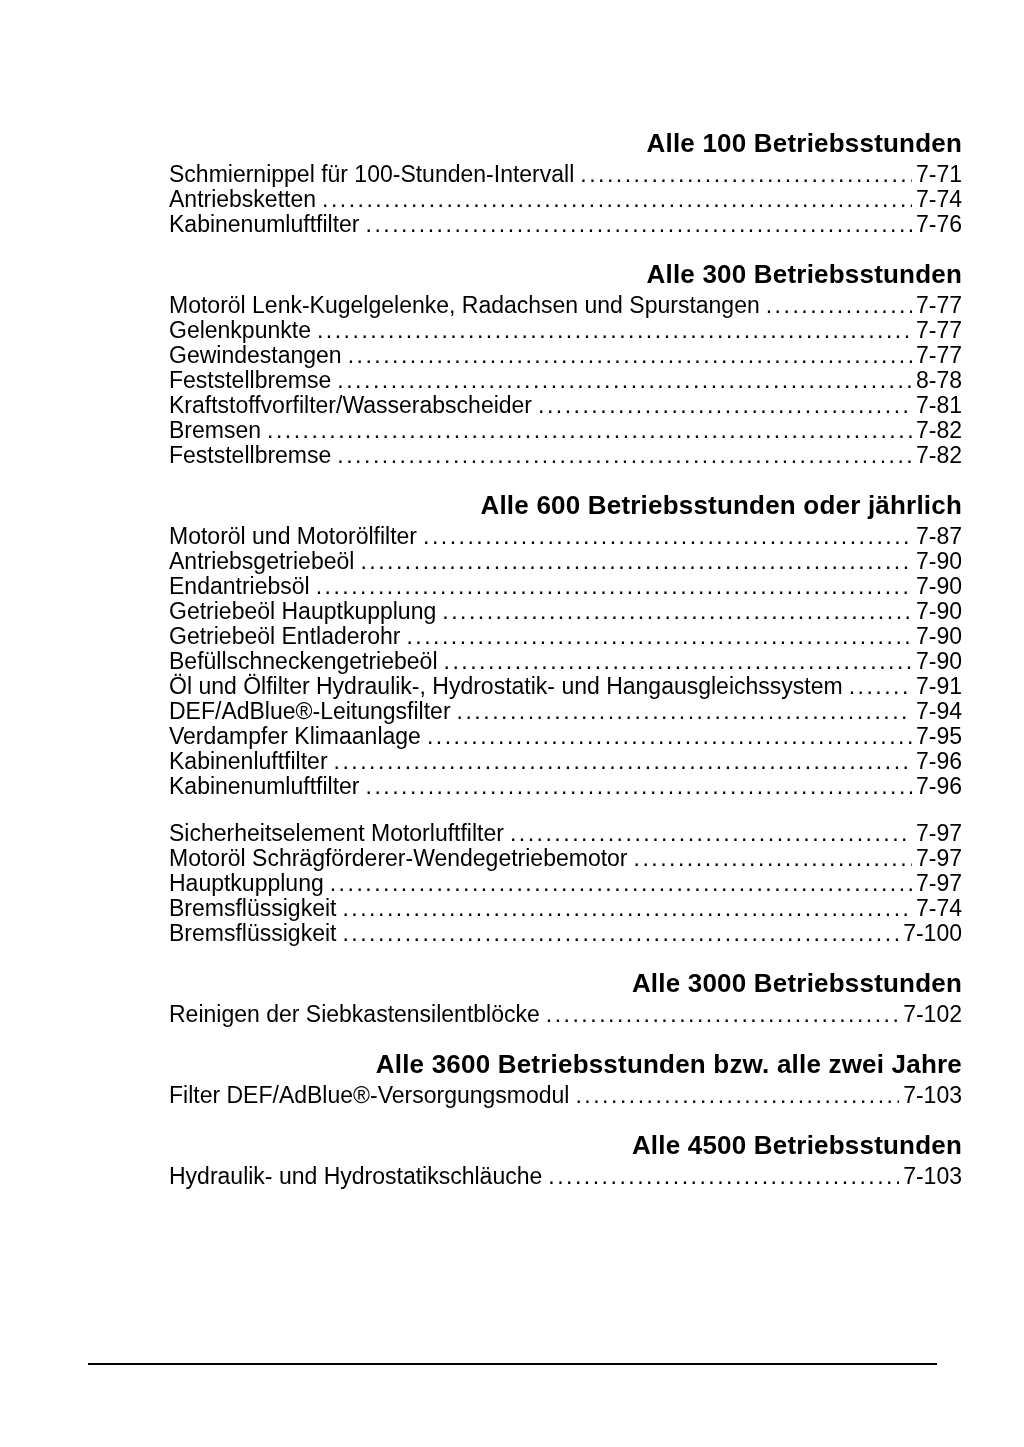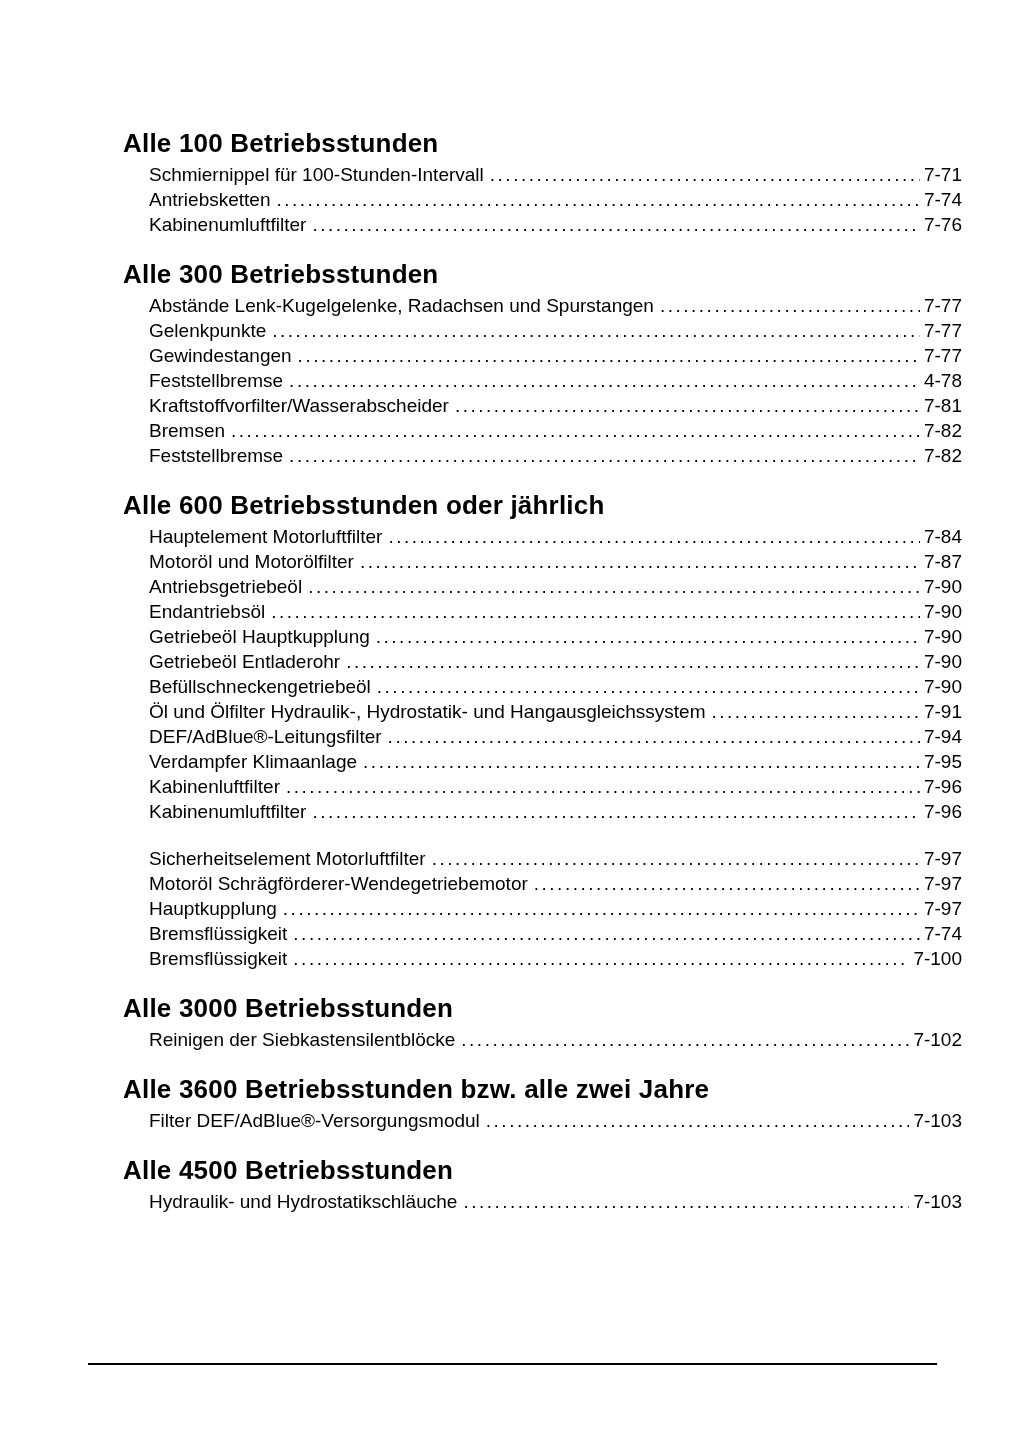--- a/index.html
+++ b/index.html
@@ -17,26 +17,27 @@
     padding: 128px 62px 0 123px;
   }
   .toc-section { margin-top: 22px; }
   .toc-section:first-child { margin-top: 0; }
   .heading {
     font-size: 26px;
     line-height: 30px;
     font-weight: 700;
     letter-spacing: 0.2px;
     margin-bottom: 4px;
+    text-align: right;
   }
   .entry {
     display: flex;
     align-items: baseline;
-    margin-left: 26px;
-    font-size: 19px;
+    margin-left: 46px;
+    font-size: 23px;
     line-height: 25px;
   }
   .label { white-space: nowrap; flex: 0 0 auto; }
   .dots {
     flex: 1 1 auto;
     overflow: hidden;
     white-space: nowrap;
     margin: 0 4px 0 6px;
     min-width: 14px;
   }
@@ -74,63 +75,58 @@
       <div class="entry">
         <span class="label">Kabinenumluftfilter</span>
           <span class="dots"></span>
           <span class="pagenum">7-76</span>
       </div>
     </section>
 
     <section class="toc-section">
       <h2 class="heading">Alle 300 Betriebsstunden</h2>
       <div class="entry">
-        <span class="label">Abstände Lenk-Kugelgelenke, Radachsen und Spurstangen</span>
+        <span class="label">Motoröl Lenk-Kugelgelenke, Radachsen und Spurstangen</span>
           <span class="dots"></span>
           <span class="pagenum">7-77</span>
       </div>
       <div class="entry">
         <span class="label">Gelenkpunkte</span>
           <span class="dots"></span>
           <span class="pagenum">7-77</span>
       </div>
       <div class="entry">
         <span class="label">Gewindestangen</span>
           <span class="dots"></span>
           <span class="pagenum">7-77</span>
       </div>
       <div class="entry">
         <span class="label">Feststellbremse</span>
           <span class="dots"></span>
-          <span class="pagenum">4-78</span>
+          <span class="pagenum">8-78</span>
       </div>
       <div class="entry">
         <span class="label">Kraftstoffvorfilter/Wasserabscheider</span>
           <span class="dots"></span>
           <span class="pagenum">7-81</span>
       </div>
       <div class="entry">
         <span class="label">Bremsen</span>
           <span class="dots"></span>
           <span class="pagenum">7-82</span>
       </div>
       <div class="entry">
         <span class="label">Feststellbremse</span>
           <span class="dots"></span>
           <span class="pagenum">7-82</span>
       </div>
     </section>
 
     <section class="toc-section">
       <h2 class="heading">Alle 600 Betriebsstunden oder jährlich</h2>
-      <div class="entry">
-        <span class="label">Hauptelement Motorluftfilter</span>
-          <span class="dots"></span>
-          <span class="pagenum">7-84</span>
-      </div>
       <div class="entry">
         <span class="label">Motoröl und Motorölfilter</span>
           <span class="dots"></span>
           <span class="pagenum">7-87</span>
       </div>
       <div class="entry">
         <span class="label">Antriebsgetriebeöl</span>
           <span class="dots"></span>
           <span class="pagenum">7-90</span>
       </div>

